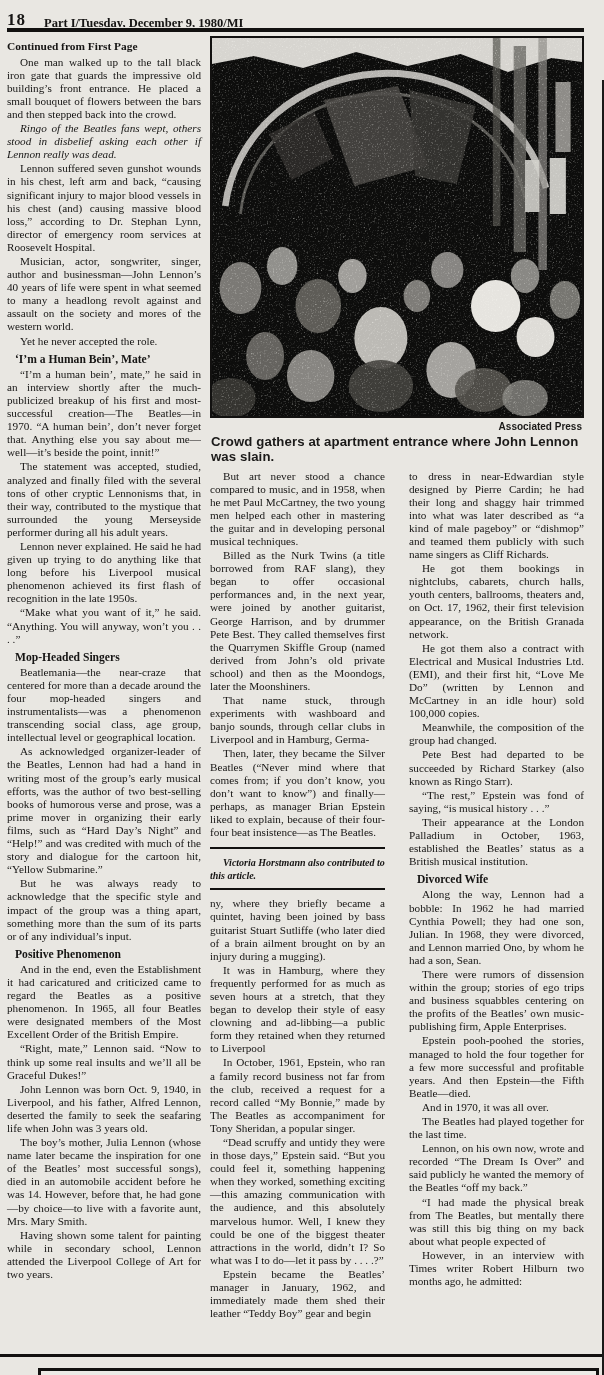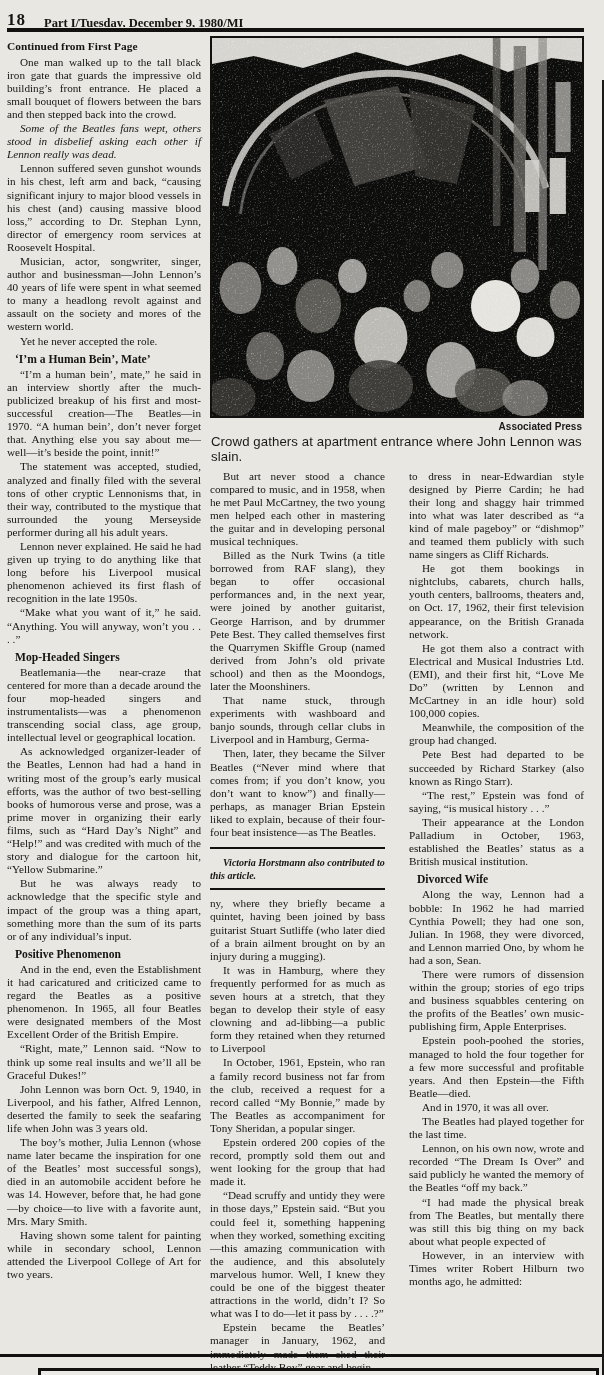--- a/index.html
+++ b/index.html
@@ -36,21 +36,21 @@
   .para.noindent { text-indent:0; }
   .para.ital { font-style:italic; }
   .subhead { font-weight:bold; text-indent:8px; text-align:left; margin:5px 0 2px 0; font-size:11.6px; }
   .continued { font-weight:bold; text-align:left; font-size:11.4px; margin:6px 0 3px 0; }
 
   
   figure.photo { margin:2px 0 0 0; }
   .photo-frame { border:2.5px solid #121110; background:#0d0d0c; line-height:0; }
   .photo-frame svg { width:100%; height:378px; display:block; }
   .credit { font-family:"Liberation Sans", sans-serif; font-size:10px; font-weight:bold; text-align:right; margin:3px 2px 0 0; color:#1b1a19; }
-  .caption { font-family:"Liberation Sans", sans-serif; font-size:13.2px; font-weight:normal; color:#1b1a19; margin:2px 0 6px 1px; letter-spacing:0.1px; }
+  .caption { font-family:"Liberation Sans", sans-serif; font-size:13.2px; font-weight:bold; color:#1b1a19; margin:2px 0 6px 1px; letter-spacing:0.1px; }
 
   .two-cols { display:flex; gap:24px; margin-top:4px; }
   .two-cols .col { flex:1 1 0; min-width:0; }
 
   
   .inset { border-top:2.5px solid #121110; border-bottom:2.5px solid #121110; padding:7px 0 6px 0; margin:8px 0 7px 0; }
   .inset-text { font-weight:bold; font-style:italic; text-indent:13px; text-align:left; font-size:10px; }
 
   
   .bottom-rule { position:absolute; left:0; right:0; top:1340px; height:2.5px; background:#121110; }
@@ -69,21 +69,21 @@
       <span class="edition">Part I/Tuesday, December 9, 1980/MI</span>
     </div>
     <div class="rule-thick"></div>
   </header>
 
   <div class="content">
 
     <div class="col-left">
         <p class="continued">Continued from First Page</p>
         <p class="para">One man walked up to the tall black iron gate that guards the impressive old building’s front entrance. He placed a small bouquet of flowers between the bars and then stepped back into the crowd.</p>
-        <p class="para ital">Some of the Beatles fans wept, others stood in disbelief asking each other if Lennon really was dead.</p>
+        <p class="para ital">Ringo of the Beatles fans wept, others stood in disbelief asking each other if Lennon really was dead.</p>
         <p class="para">Lennon suffered seven gunshot wounds in his chest, left arm and back, “causing significant injury to major blood vessels in his chest (and) causing massive blood loss,” according to Dr. Stephan Lynn, director of emergency room services at Roosevelt Hospital.</p>
         <p class="para">Musician, actor, songwriter, singer, author and businessman—John Lennon’s 40 years of life were spent in what seemed to many a headlong revolt against and assault on the society and mores of the western world.</p>
         <p class="para">Yet he never accepted the role.</p>
         <p class="subhead">‘I’m a Human Bein’, Mate’</p>
         <p class="para">“I’m a human bein’, mate,” he said in an interview shortly after the much-publicized breakup of his first and most-successful creation—The Beatles—in 1970. “A human bein’, don’t never forget that. Anything else you say about me—well—it’s beside the point, innit!”</p>
         <p class="para">The statement was accepted, studied, analyzed and finally filed with the several tons of other cryptic Lennonisms that, in their way, contributed to the mystique that surrounded the young Merseyside performer during all his adult years.</p>
         <p class="para">Lennon never explained. He said he had given up trying to do anything like that long before his Liverpool musical phenomenon achieved its first flash of recognition in the late 1950s.</p>
         <p class="para">“Make what you want of it,” he said. “Anything. You will anyway, won’t you . . . .”</p>
         <p class="subhead">Mop-Headed Singers</p>
         <p class="para">Beatlemania—the near-craze that centered for more than a decade around the four mop-headed singers and instrumentalists—was a phenomenon transcending social class, age group, intellectual level or geographical location.</p>
@@ -156,21 +156,20 @@
               <p class="para">That name stuck, through experiments with washboard and banjo sounds, through cellar clubs in Liverpool and in Hamburg, Germa-</p>
               <p class="para">Then, later, they became the Silver Beatles (“Never mind where that comes from; if you don’t know, you don’t want to know”) and finally—perhaps, as manager Brian Epstein liked to explain, because of their four-four beat insistence—as The Beatles.</p>
             </div>
           <div class="inset">
             <p class="inset-text">Victoria Horstmann also contributed to this article.</p>
           </div>
           <div>
               <p class="para noindent">ny, where they briefly became a quintet, having been joined by bass guitarist Stuart Sutliffe (who later died of a brain ailment brought on by an injury during a mugging).</p>
               <p class="para">It was in Hamburg, where they frequently performed for as much as seven hours at a stretch, that they began to develop their style of easy clowning and ad-libbing—a public form they retained when they returned to Liverpool</p>
               <p class="para">In October, 1961, Epstein, who ran a family record business not far from the club, received a request for a record called “My Bonnie,” made by The Beatles as accompaniment for Tony Sheridan, a popular singer.</p>
-              <p class="para">Epstein ordered 200 copies of the record, promptly sold them out and went looking for the group that had made it.</p>
               <p class="para">“Dead scruffy and untidy they were in those days,” Epstein said. “But you could feel it, something happening when they worked, something exciting—this amazing communication with the audience, and this absolutely marvelous humor. Well, I knew they could be one of the biggest theater attractions in the world, didn’t I? So what was I to do—let it pass by . . . .?”</p>
               <p class="para">Epstein became the Beatles’ manager in January, 1962, and immediately made them shed their leather “Teddy Boy” gear and begin</p>
             </div>
         </div>
         <div class="col">
             <p class="para noindent">to dress in near-Edwardian style designed by Pierre Cardin; he had their long and shaggy hair trimmed into what was later described as “a kind of male pageboy” or “dishmop” and teamed them publicly with such name singers as Cliff Richards.</p>
             <p class="para">He got them bookings in nightclubs, cabarets, church halls, youth centers, ballrooms, theaters and, on Oct. 17, 1962, their first television appearance, on the British Granada network.</p>
             <p class="para">He got them also a contract with Electrical and Musical Industries Ltd. (EMI), and their first hit, “Love Me Do” (written by Lennon and McCartney in an idle hour) sold 100,000 copies.</p>
             <p class="para">Meanwhile, the composition of the group had changed.</p>
             <p class="para">Pete Best had departed to be succeeded by Richard Starkey (also known as Ringo Starr).</p>

